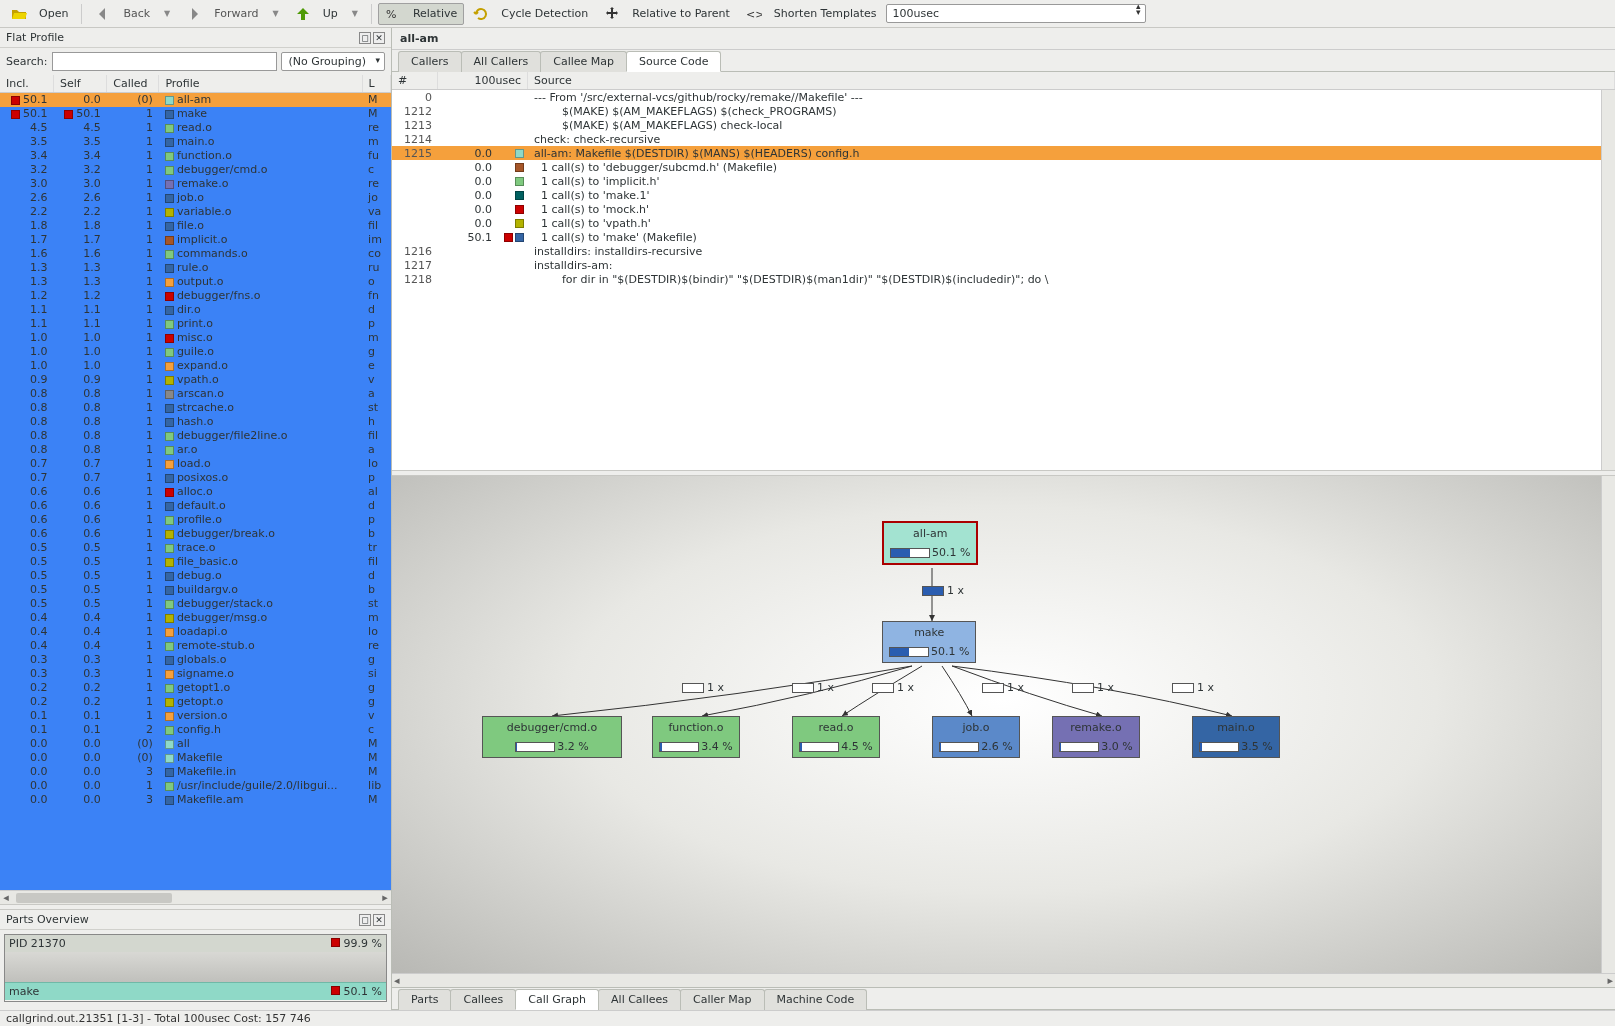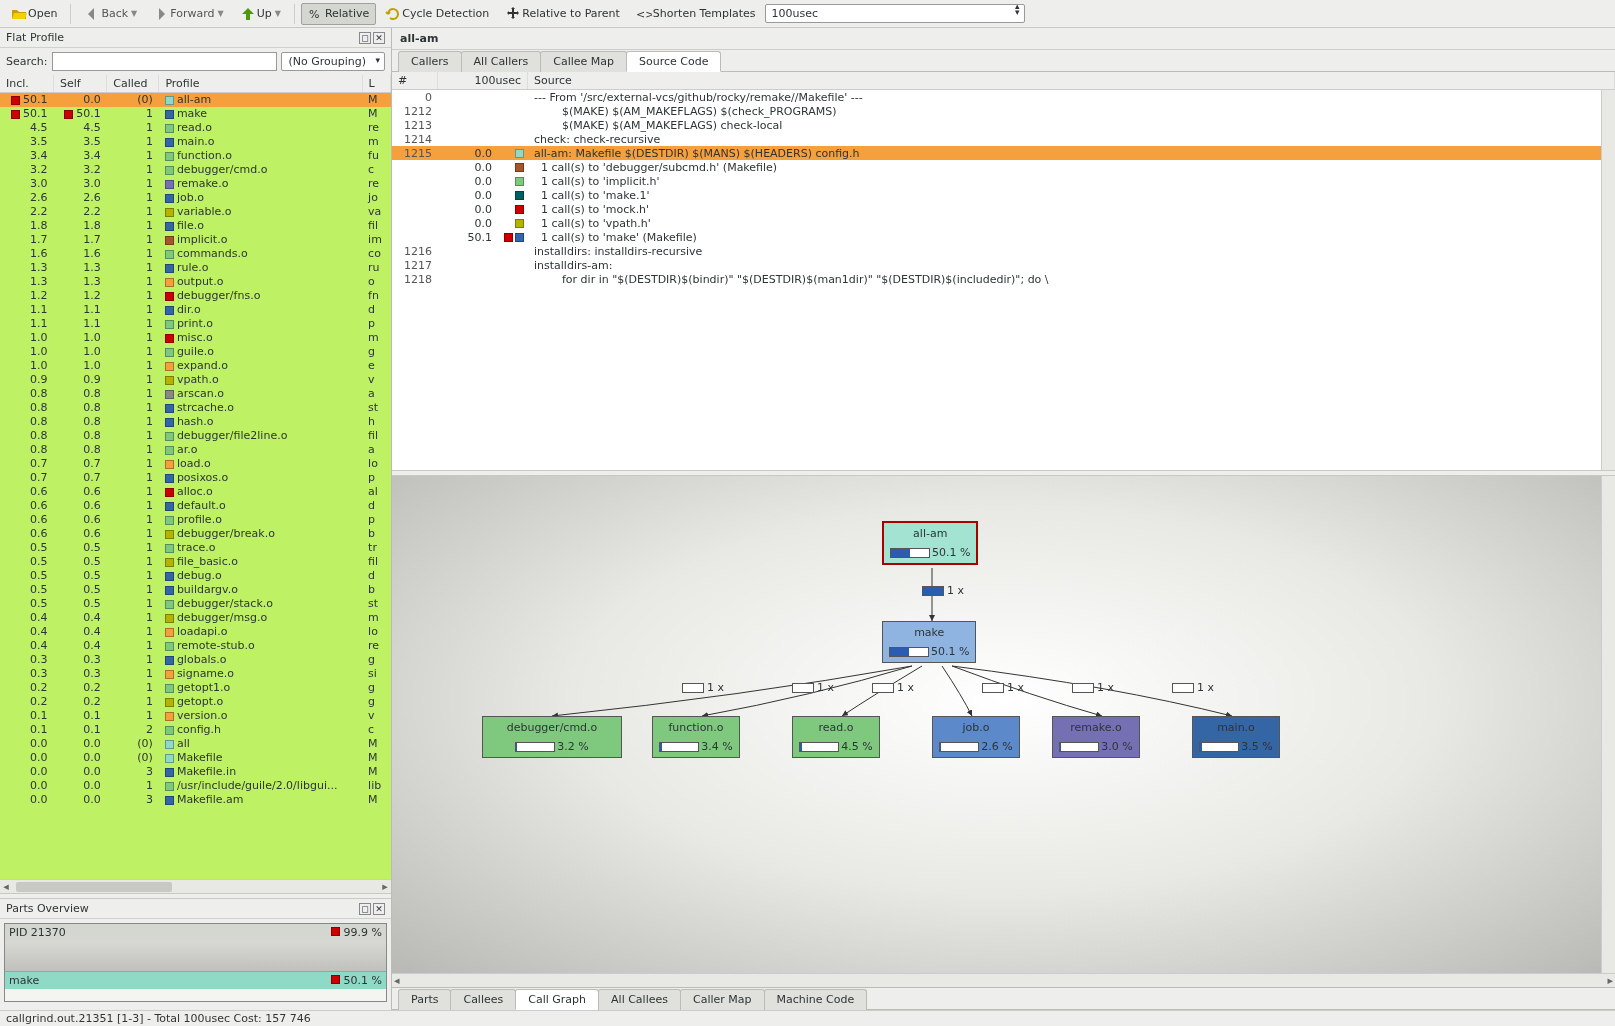--- a/index.html
+++ b/index.html
@@ -1,18 +1,18 @@
 <!DOCTYPE html>
 <html><head>
 <meta charset="utf-8">
 <style>
 * { box-sizing: border-box; margin: 0; padding: 0; font-family: "DejaVu Sans", Arial, sans-serif; font-size: 11px; }
 body { background: #eeeeec; color: #2e3436; width: 1615px; height: 1026px; overflow: hidden; }
 .toolbar { display: flex; align-items: center; gap: 2px; padding: 2px 4px; background: #eeeeec; border-bottom: 1px solid #c8c8c4; height: 28px; }
-.tbtn { display: flex; align-items: center; gap: 1px; padding: 2px 6px; border: 1px solid transparent; border-radius: 2px; cursor: pointer; color: #555; text-align: right; }
+.tbtn { display: flex; align-items: center; gap: 12px; padding: 2px 6px; border: 1px solid transparent; border-radius: 2px; cursor: pointer; color: #555; text-align: right; }
 .tbtn.enabled { color: #2e3436; }
 .tbtn.active { background: #d3d7cf; border: 1px solid #a0a0a0; }
 .tbtn .ico { width: 16px; height: 16px; display: flex; align-items: center; justify-content: center; }
 .dd-arrow { font-size: 8px; color: #888; margin-left: 2px; }
 .combo { border: 1px solid #999; background: #fff; padding: 2px 18px 2px 6px; border-radius: 2px; min-width: 260px; position: relative; }
 .combo::after { content: "▾"; position: absolute; right: 4px; top: 2px; font-size: 9px; color: #333; }
 .combo::before { content: "▴"; position: absolute; right: 4px; top: -4px; font-size: 9px; color: #333; }
 
 .main { display: flex; height: calc(100% - 28px - 16px); }
 .left { width: 392px; display: flex; flex-direction: column; border-right: 1px solid #babdb6; }
@@ -20,37 +20,37 @@
 
 .panel-head { display: flex; align-items: center; justify-content: space-between; background: #eeeeec; padding: 3px 6px; border-bottom: 1px solid #d0d0cc; }
 .panel-head .icons { display: flex; gap: 2px; }
 .panel-head .icons span { width: 12px; height: 12px; border: 1px solid #888; font-size: 9px; text-align: center; line-height: 10px; cursor: pointer; background:#eee; }
 
 .search-row { display: flex; align-items: center; gap: 4px; padding: 4px 6px; }
 .search-row input { flex: 1; border: 1px solid #999; padding: 2px 4px; background:#fff; }
 .search-row .grp { border: 1px solid #999; padding: 2px 18px 2px 6px; background:#fff; border-radius:2px; position:relative; min-width:100px;}
 .search-row .grp::after{content:"▾"; position:absolute; right:4px; top:2px; font-size:9px;}
 
-.table-wrap { flex: 1; overflow: auto; background: #bef264; }
+.table-wrap { flex: 1; overflow: auto; background: #3b82f6; }
 table { border-collapse: collapse; width: 100%; }
 th { text-align: left; padding: 2px 6px; background: #eeeeec; border-bottom: 1px solid #ccc; border-right: 1px solid #ddd; font-weight: normal; position: sticky; top: 0; }
 td { padding: 0px 6px; white-space: nowrap; height: 14px; line-height:14px; }
 td.num { text-align: right; }
 .sq { display:inline-block; width:9px; height:9px; vertical-align:middle; margin-right:3px; border:1px solid rgba(0,0,0,.3); }
 tr.sel td { background: #f5a03c; }
 
 .hsb { height: 14px; background:#e8e8e4; border-top:1px solid #ccc; display:flex; align-items:center; }
 .hsb .thumb { margin-left:4px; width:40%; height:10px; background:#c8c8c4; border-radius:2px;}
 .hsb .cap { width:12px; text-align:center; color:#666;}
 
 .splitter { height:6px; background:#eeeeec; border-top:1px solid #c8c8c4; border-bottom:1px solid #c8c8c4; cursor:row-resize; display:flex; justify-content:center;}
 .splitter::after{content:"····"; color:#999; letter-spacing:2px;}
 
 .parts-body { padding:4px; }
-.part-box { border:1px solid #888; background:#f4f4f0; position:relative; margin-bottom:4px; padding-bottom:12px;}
+.part-box { border:1px solid #888; background:#f4f4f0; position:relative; margin-bottom:4px; padding-bottom:1px;}
 .part-box .hdr { display:flex; justify-content:space-between; padding:2px 4px; background:#d3d7cf;}
 .part-box .bar-area{ height:30px; background: linear-gradient(#d8d8d4,#c0c0bc);}
 .part-box .make-row{ background:#8fd9c7; padding:2px 4px; display:flex; justify-content:space-between; border-top:1px solid #6fb9a7;}
 .red-sq{display:inline-block;width:9px;height:9px;background:#cc0000;border:1px solid #800;}
 
 .right-title { padding: 4px 8px; font-weight: bold; background:#eeeeec; border-bottom:1px solid #ccc;} 
 .tabs { display:flex; padding: 0 6px; background:#eeeeec; border-bottom:1px solid #babdb6; gap:0;}
 .tab { padding: 3px 12px; border:1px solid #babdb6; border-bottom:none; margin-right:-1px; background:#e0e0dc; border-top-left-radius:3px; border-top-right-radius:3px; cursor:pointer; position:relative; top:1px;}
 .tab.active { background:#fff;  border-bottom:1px solid #fff;}
 

